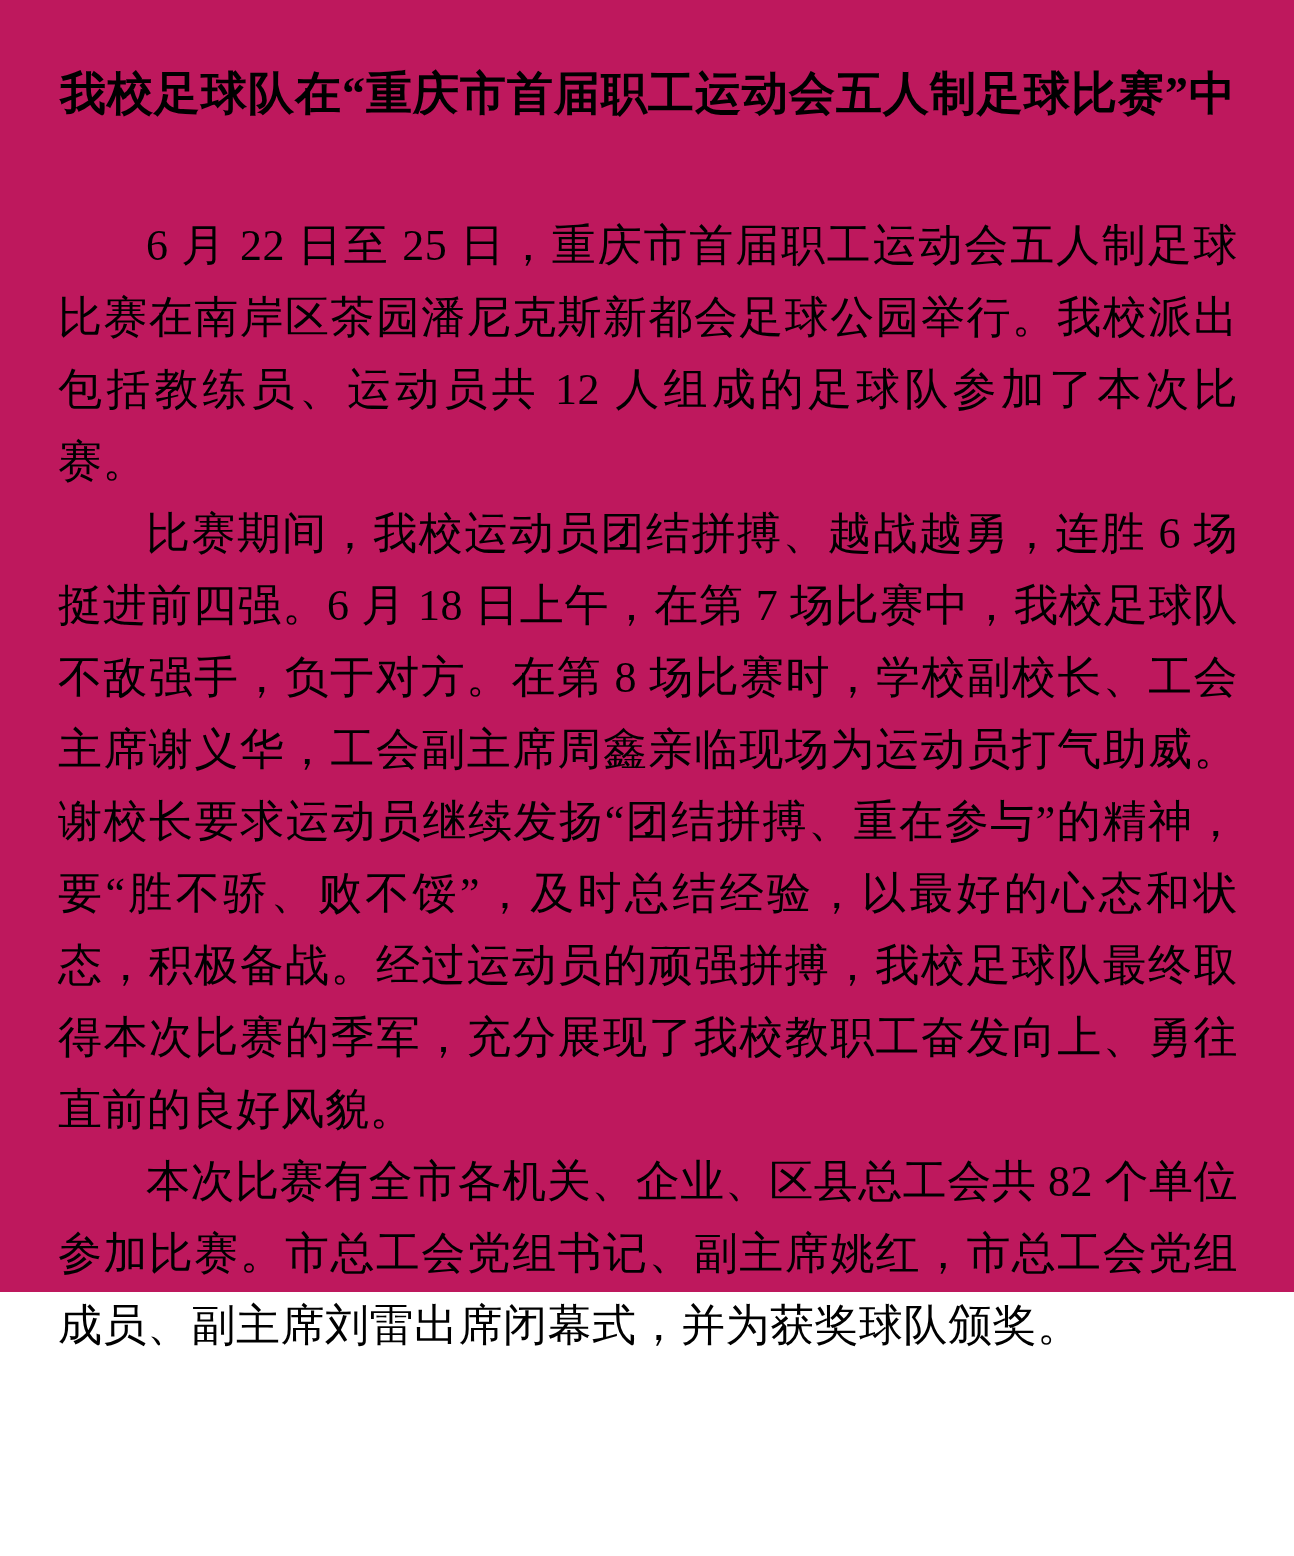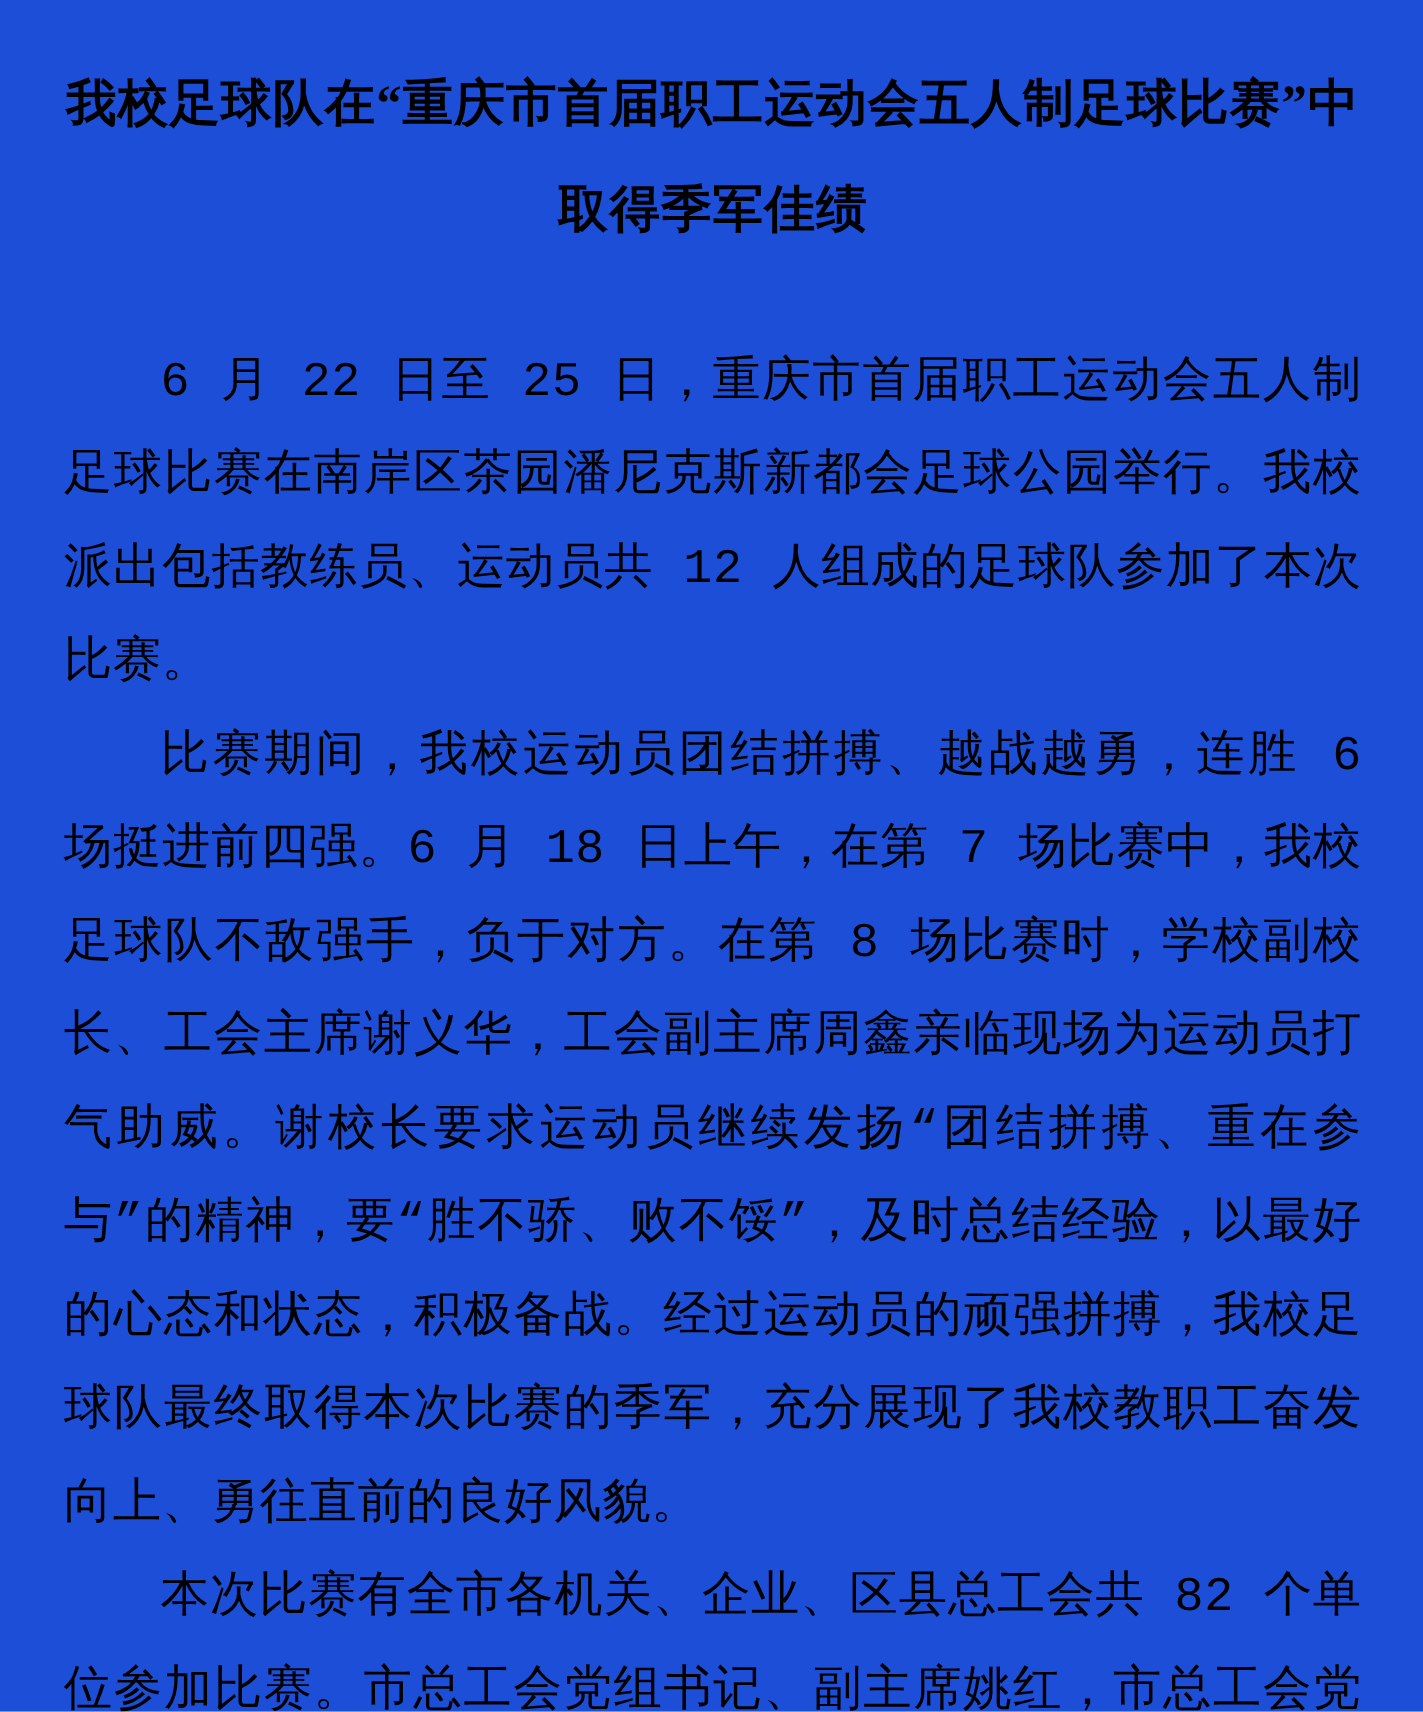--- a/index.html
+++ b/index.html
@@ -11,56 +11,54 @@
   body {
     width: 1294px;
     height: 1556px;
     overflow: hidden;
     font-family: "Liberation Serif", "DejaVu Serif", serif;
     color: #000000;
   }
 
   .page {
     width: 1294px;
-    height: 1556px;
-    background: #1d4ed8;
+    height: 1292px;
+    background: #be185d;
     padding: 46px 56px 0 58px;
   }
 
   .doc-title {
     text-align: center;
     font-weight: 700;
     font-size: 46px;
     line-height: 96px;
     letter-spacing: 1px;
     margin-bottom: 68px;
   }
 
   .doc-title .title-line {
     display: block;
   }
 
   .doc-body p {
     font-size: 44px;
-    line-height: 85px;
+    line-height: 72px;
     text-align: justify;
     text-justify: inter-character;
     text-indent: 2em;
     letter-spacing: 0.5px;
-    font-family: Liberation Mono, monospace;
   }
 </style>
 </head>
 <body>
 
 <div class="page">
 
   <h1 class="doc-title">
     <span class="title-line">我校足球队在“重庆市首届职工运动会五人制足球比赛”中</span>
-    <span class="title-line">取得季军佳绩</span>
   </h1>
 
   <div class="doc-body">
     <p>6 月 22 日至 25 日，重庆市首届职工运动会五人制足球比赛在南岸区茶园潘尼克斯新都会足球公园举行。我校派出包括教练员、运动员共 12 人组成的足球队参加了本次比赛。</p>
     <p>比赛期间，我校运动员团结拼搏、越战越勇，连胜 6 场挺进前四强。6 月 18 日上午，在第 7 场比赛中，我校足球队不敌强手，负于对方。在第 8 场比赛时，学校副校长、工会主席谢义华，工会副主席周鑫亲临现场为运动员打气助威。谢校长要求运动员继续发扬“团结拼搏、重在参与”的精神，要“胜不骄、败不馁”，及时总结经验，以最好的心态和状态，积极备战。经过运动员的顽强拼搏，我校足球队最终取得本次比赛的季军，充分展现了我校教职工奋发向上、勇往直前的良好风貌。</p>
     <p>本次比赛有全市各机关、企业、区县总工会共 82 个单位参加比赛。市总工会党组书记、副主席姚红，市总工会党组成员、副主席刘雷出席闭幕式，并为获奖球队颁奖。</p>
   </div>
 
 </div>
 

